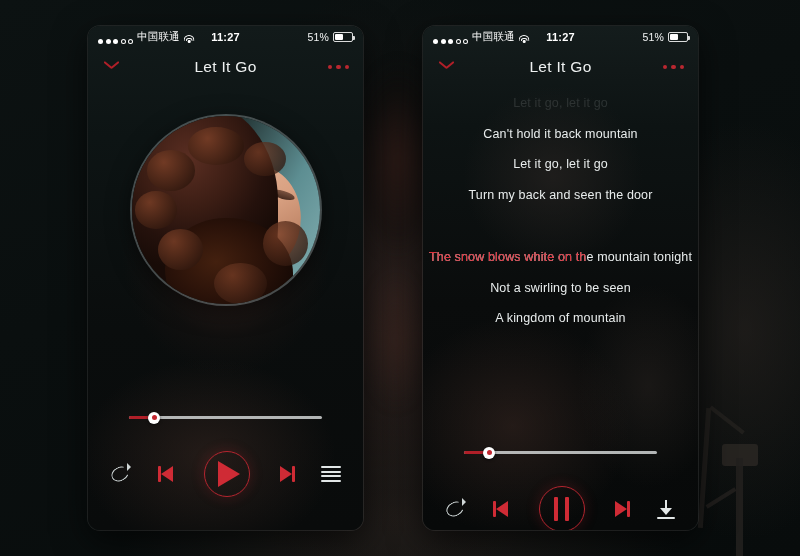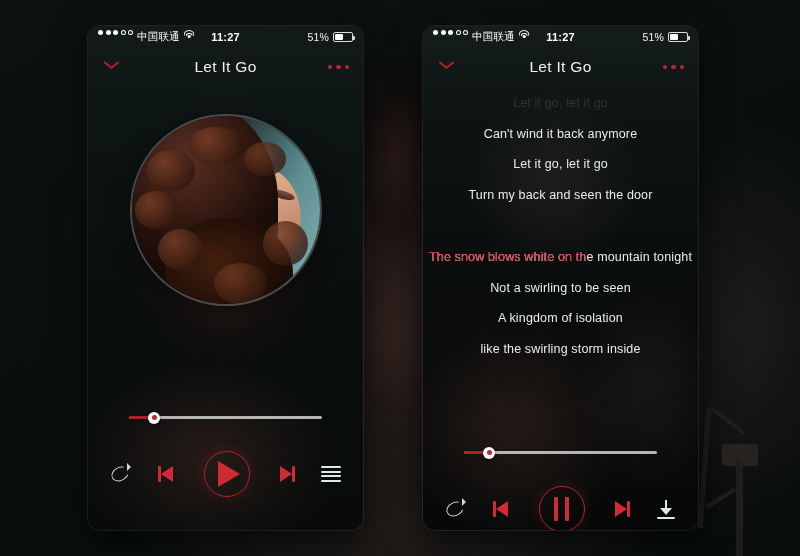--- a/index.html
+++ b/index.html
@@ -72,21 +72,21 @@
       radial-gradient(ellipse 150px 140px at 90px 400px, rgba(62,42,36,0.5) 0%, rgba(0,0,0,0) 78%),
       radial-gradient(ellipse 90px 130px at 225px 360px, rgba(50,42,38,0.4) 0%, rgba(0,0,0,0) 78%),
       linear-gradient(180deg,#141c1c 0%, #0d1313 20%, #0a0c0c 55%, #070909 100%);
   }
 
   
   .statusbar{
     position:relative; height:22px; display:flex; align-items:center;
     padding:0 10px; font-size:10.5px; color:#f2f4f4; letter-spacing:.2px;
   }
-  .sb-left{ display:flex; align-items:flex-start; gap:4px; }
+  .sb-left{ display:flex; align-items:flex-end; gap:4px; }
   .sig-dots{ display:flex; gap:2.5px; align-items:center; }
   .sig-dots b{ width:5px; height:5px; border-radius:50%; background:#fff; display:block; }
   .sig-dots b.off{ background:transparent; box-shadow:inset 0 0 0 1px #fff; }
   .carrier{ font-size:10.5px; color:#fff; }
   .wifi{ width:11px; height:9px; position:relative; display:inline-block; }
   .wifi span{ position:absolute; left:50%; transform:translateX(-50%); border:1.2px solid #fff; border-bottom:none;
               border-radius:50% 50% 0 0 / 100% 100% 0 0; }
   .wifi span:nth-child(1){ width:11px; height:5.5px; top:0; }
   .wifi span:nth-child(2){ width:6.5px; height:3.4px; top:2.6px; }
   .wifi span:nth-child(3){ width:2.6px; height:2.6px; top:5.4px; border-radius:50%; background:#fff; border:none; }
@@ -426,27 +426,26 @@
       <div class="nav-title">Let It Go</div>
       <div class="dots3">
           <b></b>
           <b></b>
           <b></b>
         </div>
     </div>
 
     <div class="lyrics" id="lyrics-list">
         <div class="lyric faded">Let it go, let it go</div>
-        <div class="lyric">Can't wind it back anymore</div>
+        <div class="lyric">Can't hold it back mountain</div>
         <div class="lyric">Let it go, let it go</div>
         <div class="lyric">Turn my back and seen the door</div>
         <div class="lyric active"><span>The snow blows white on the mountain tonight</span><span class="fill" style="width: 60%;">The snow blows white on the mountain tonight</span></div>
         <div class="lyric">Not a swirling to be seen</div>
-        <div class="lyric">A kingdom of isolation</div>
-        <div class="lyric">like the swirling storm inside</div>
+        <div class="lyric">A kingdom of mountain</div>
       </div>
 
     <div class="pagedots" style="margin-top:0;">
       <b></b>
       <b class="active"></b>
     </div>
 
     <div class="progress-row" style="margin-top:16px;">
       <span class="time">00:30</span>
       <div class="track">

